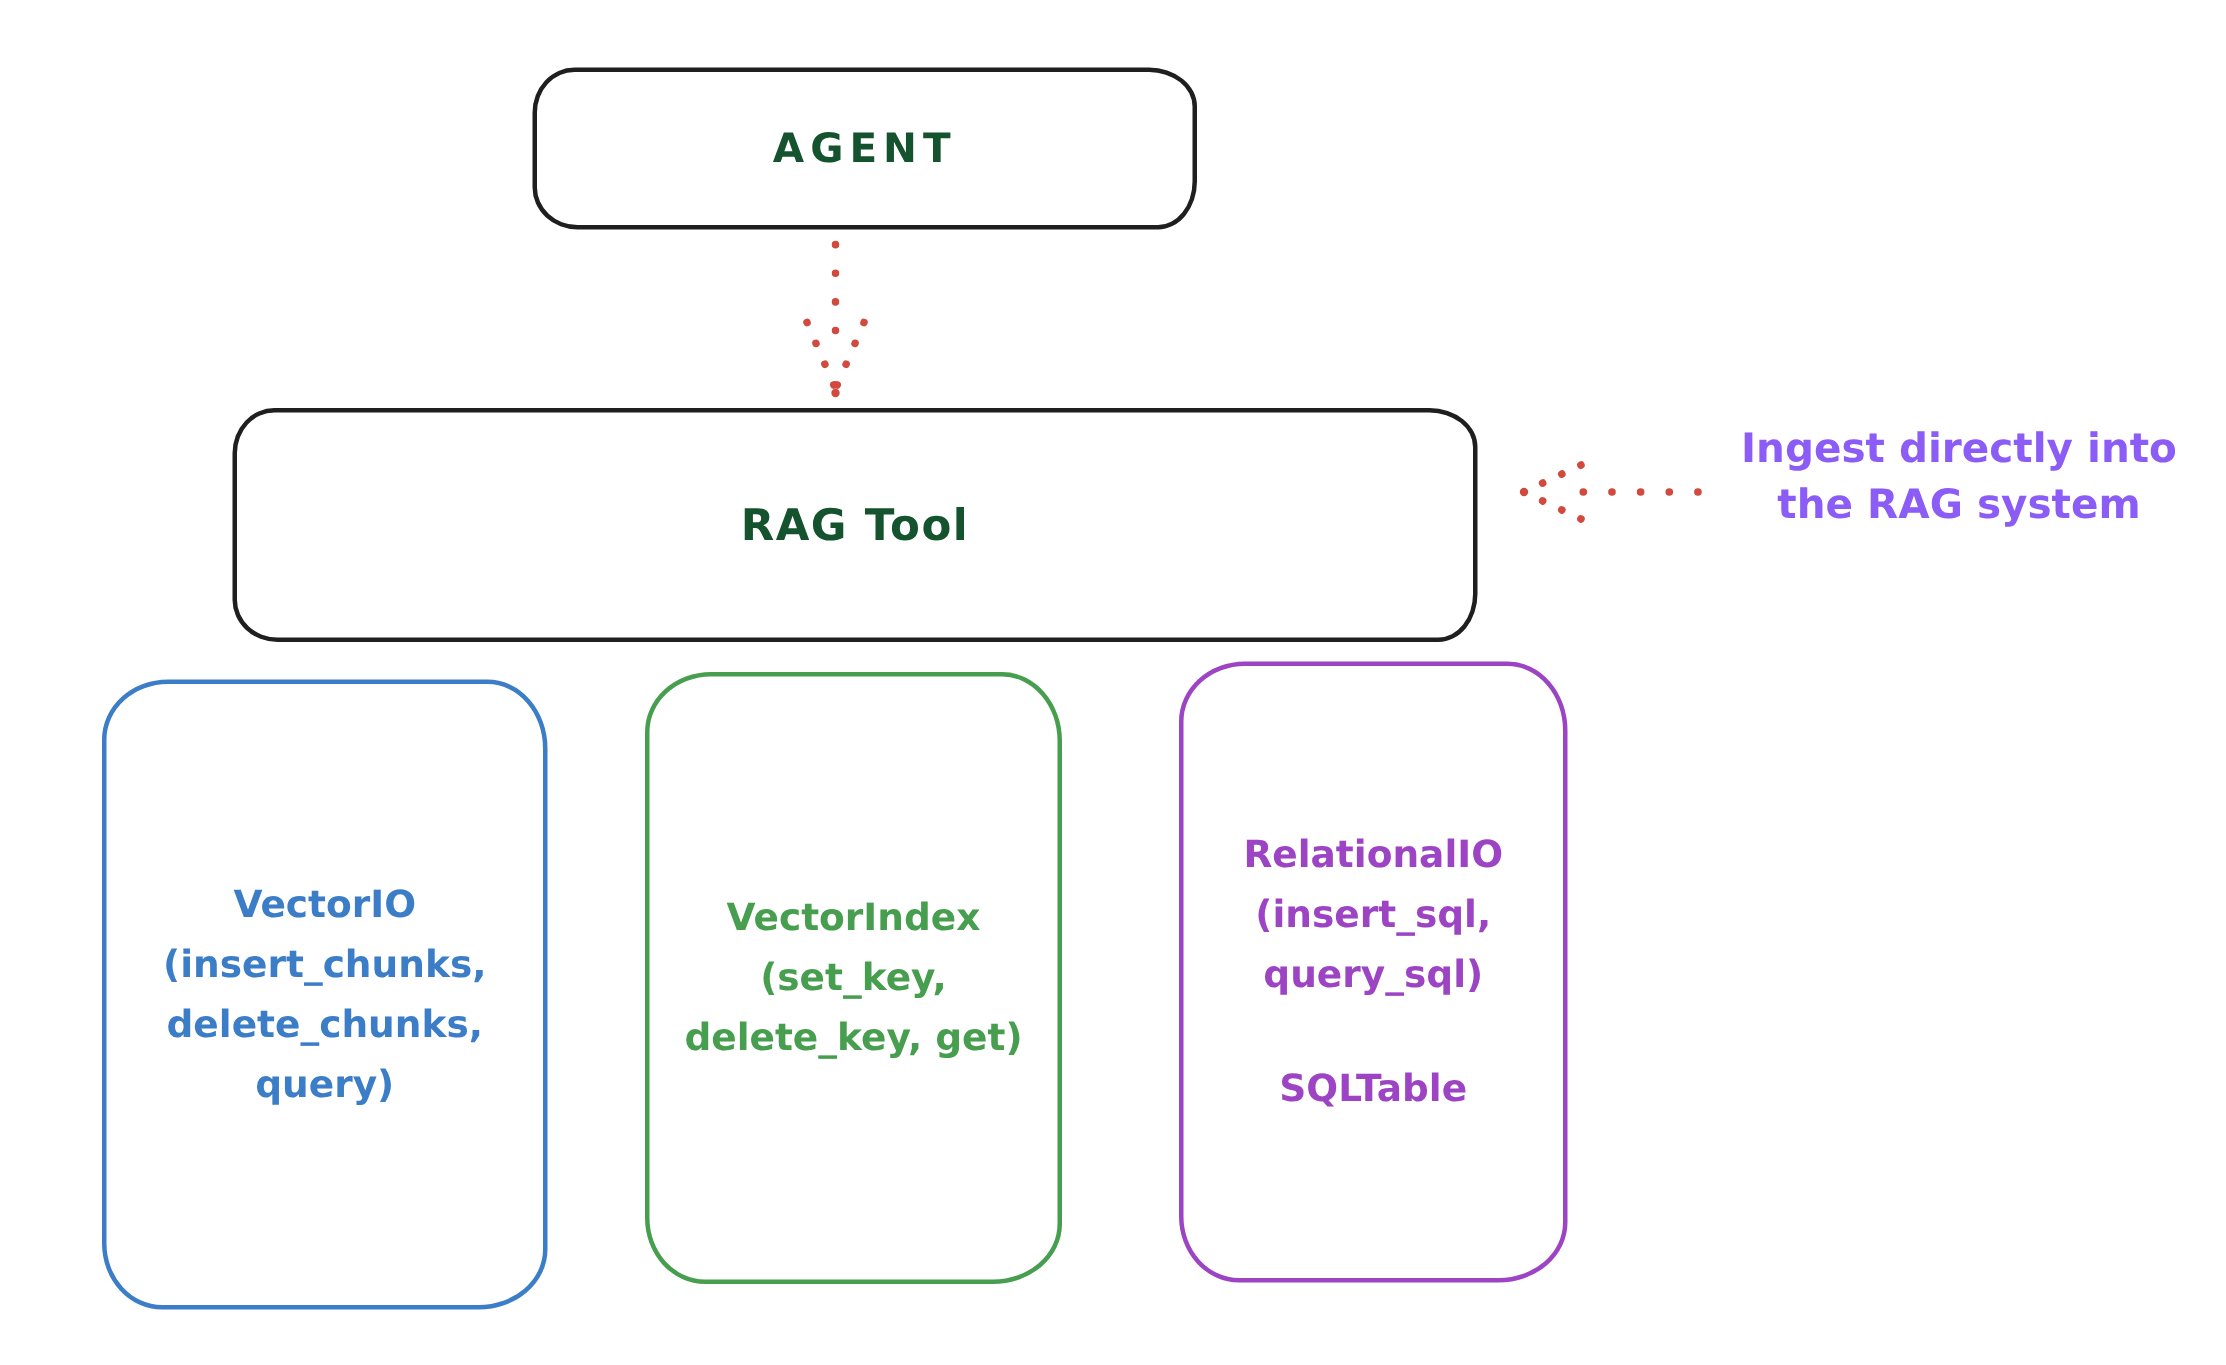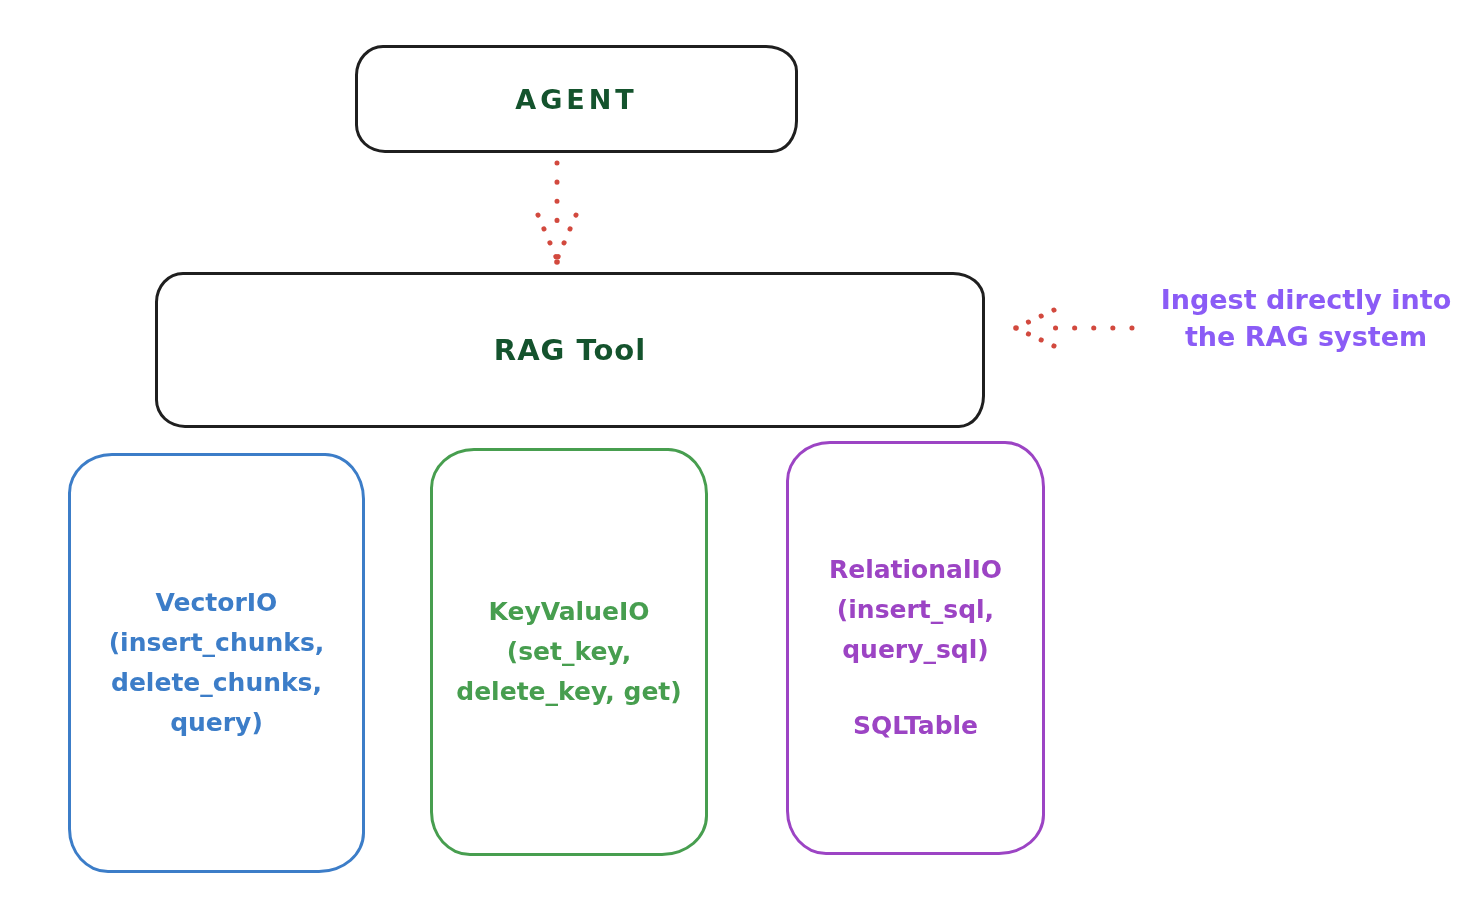--- a/index.html
+++ b/index.html
@@ -125,21 +125,21 @@
 the RAG system</div>
 
   <div class="node store vector-box">
     <div class="io-lines">VectorIO
 (insert_chunks,
 delete_chunks,
 query)</div>
   </div>
 
   <div class="node store keyvalue-box">
-    <div class="io-lines">KeyValueIO
+    <div class="io-lines">VectorIndex
 (set_key,
 delete_key, get)</div>
   </div>
 
   <div class="node store relational-box">
     <div class="io-lines">RelationalIO
 (insert_sql,
 query_sql)</div>
     <div class="index-label">SQLTable</div>
   </div>

